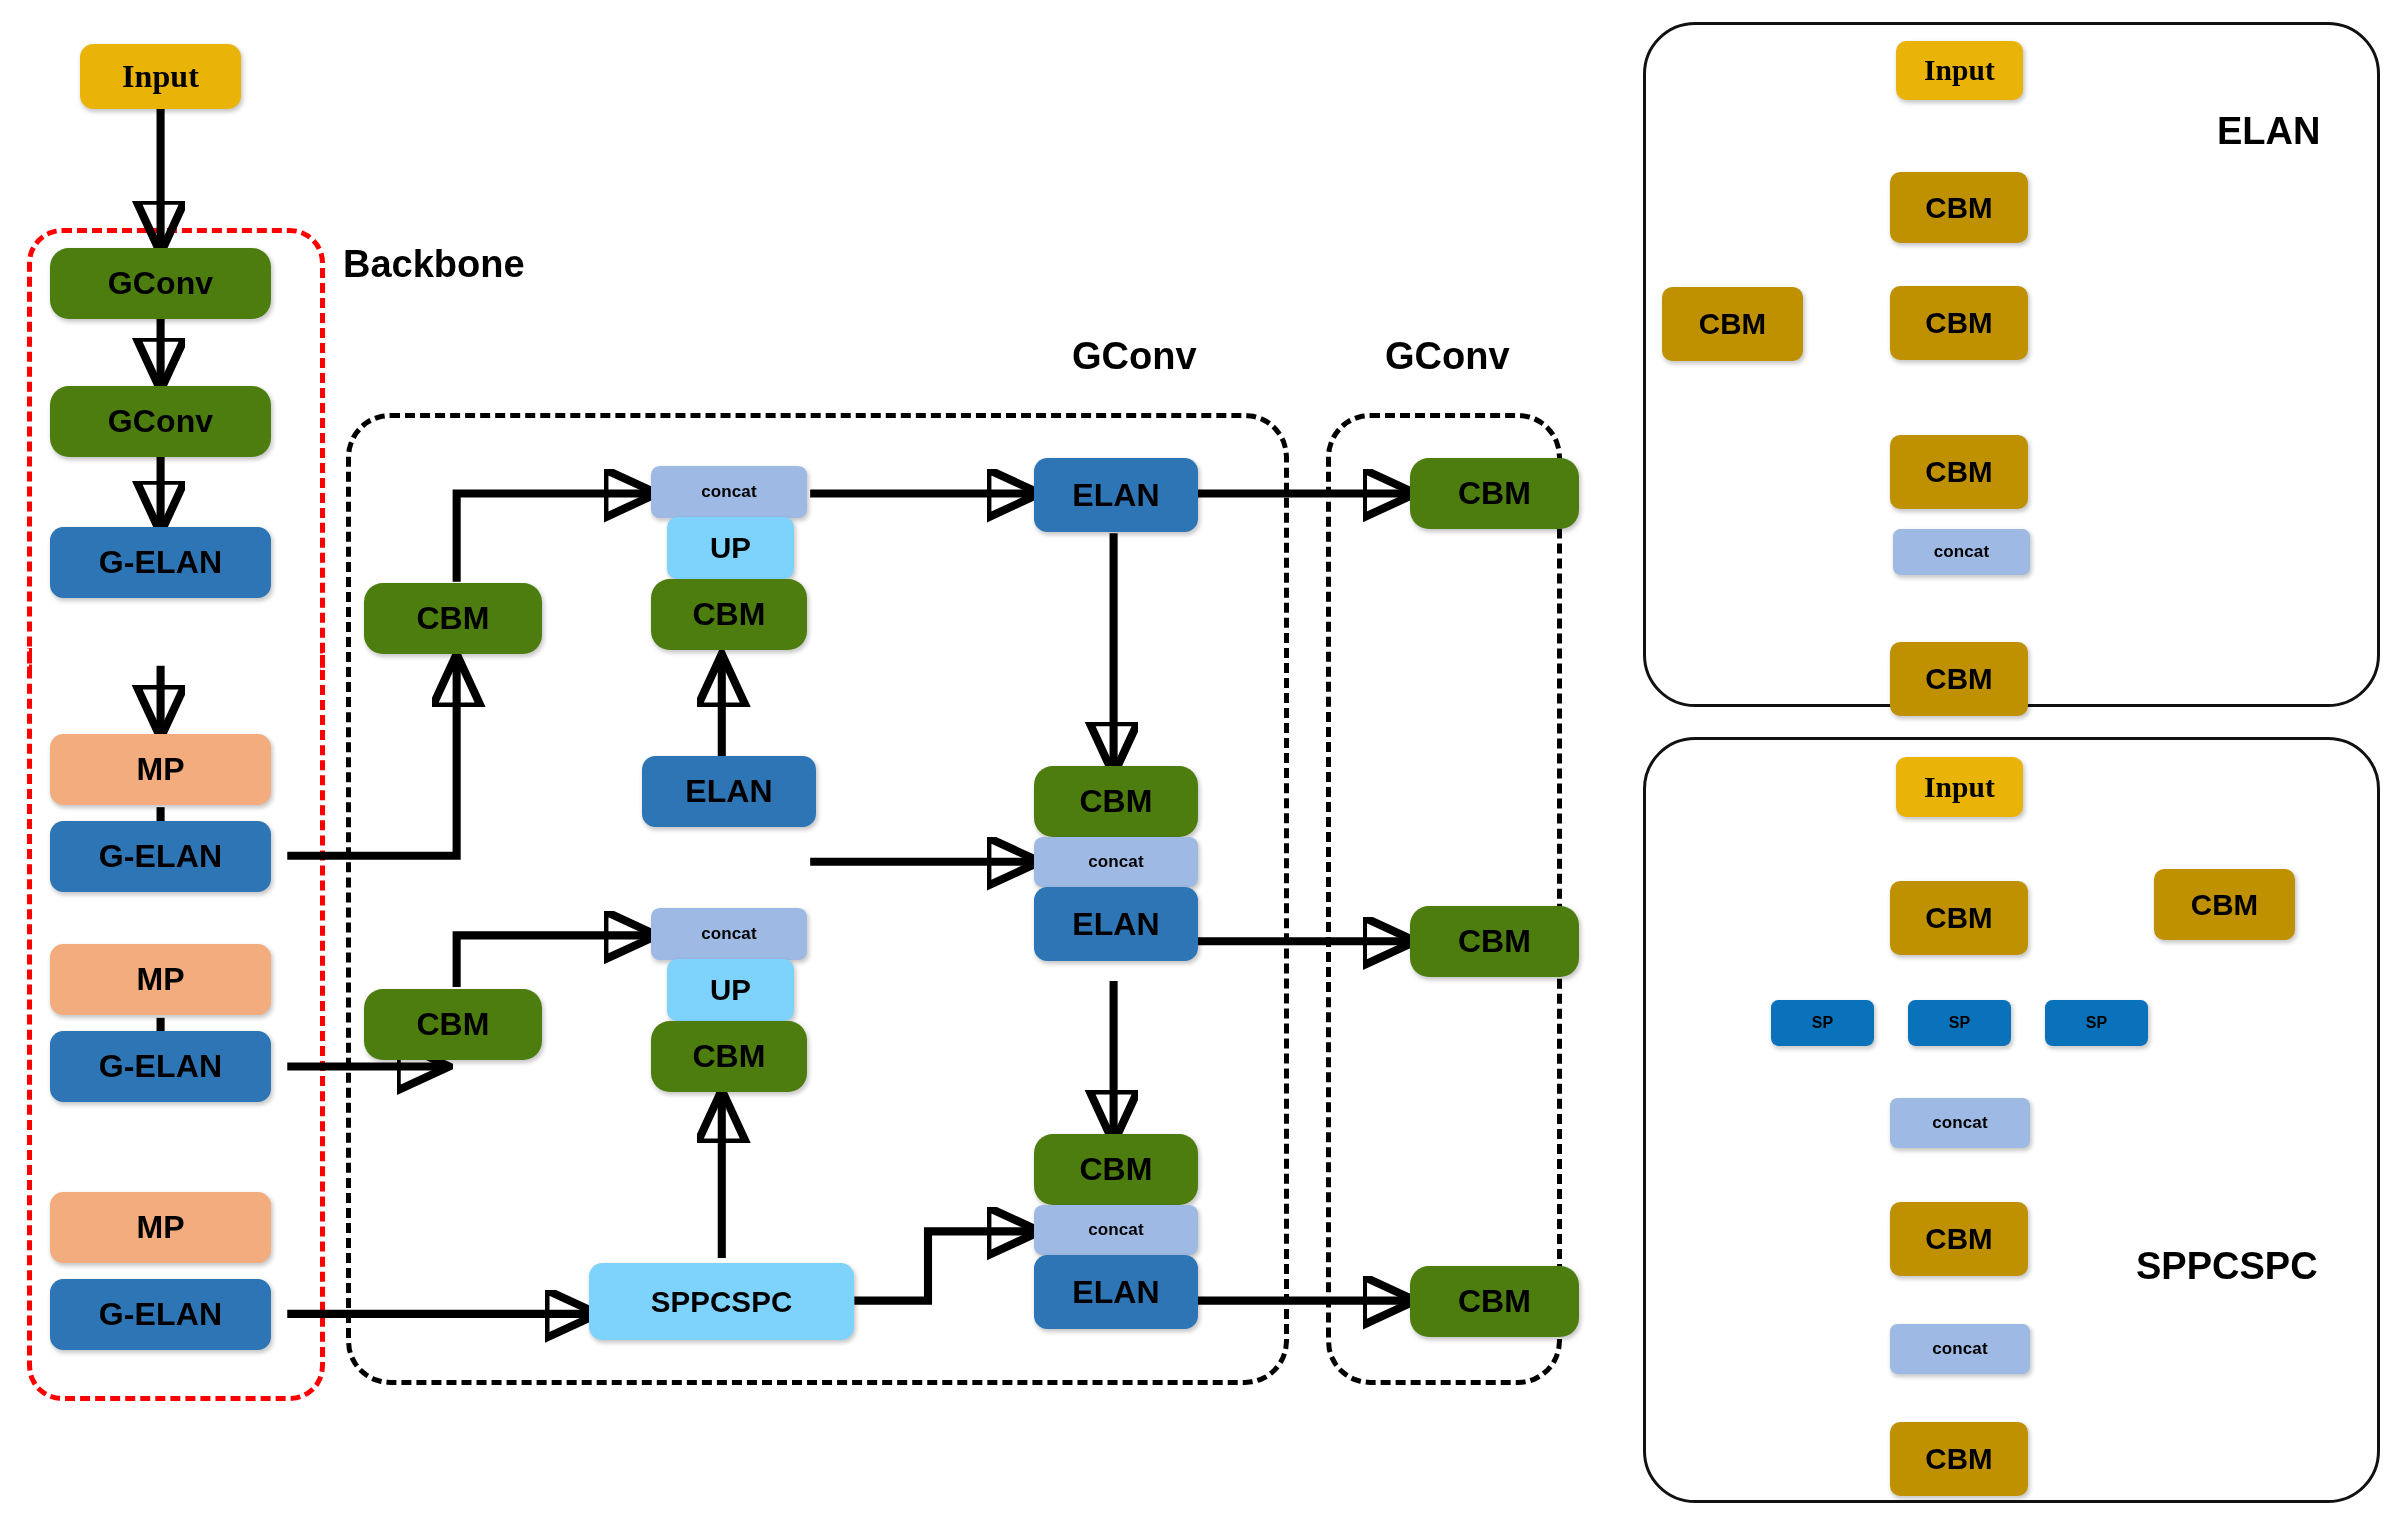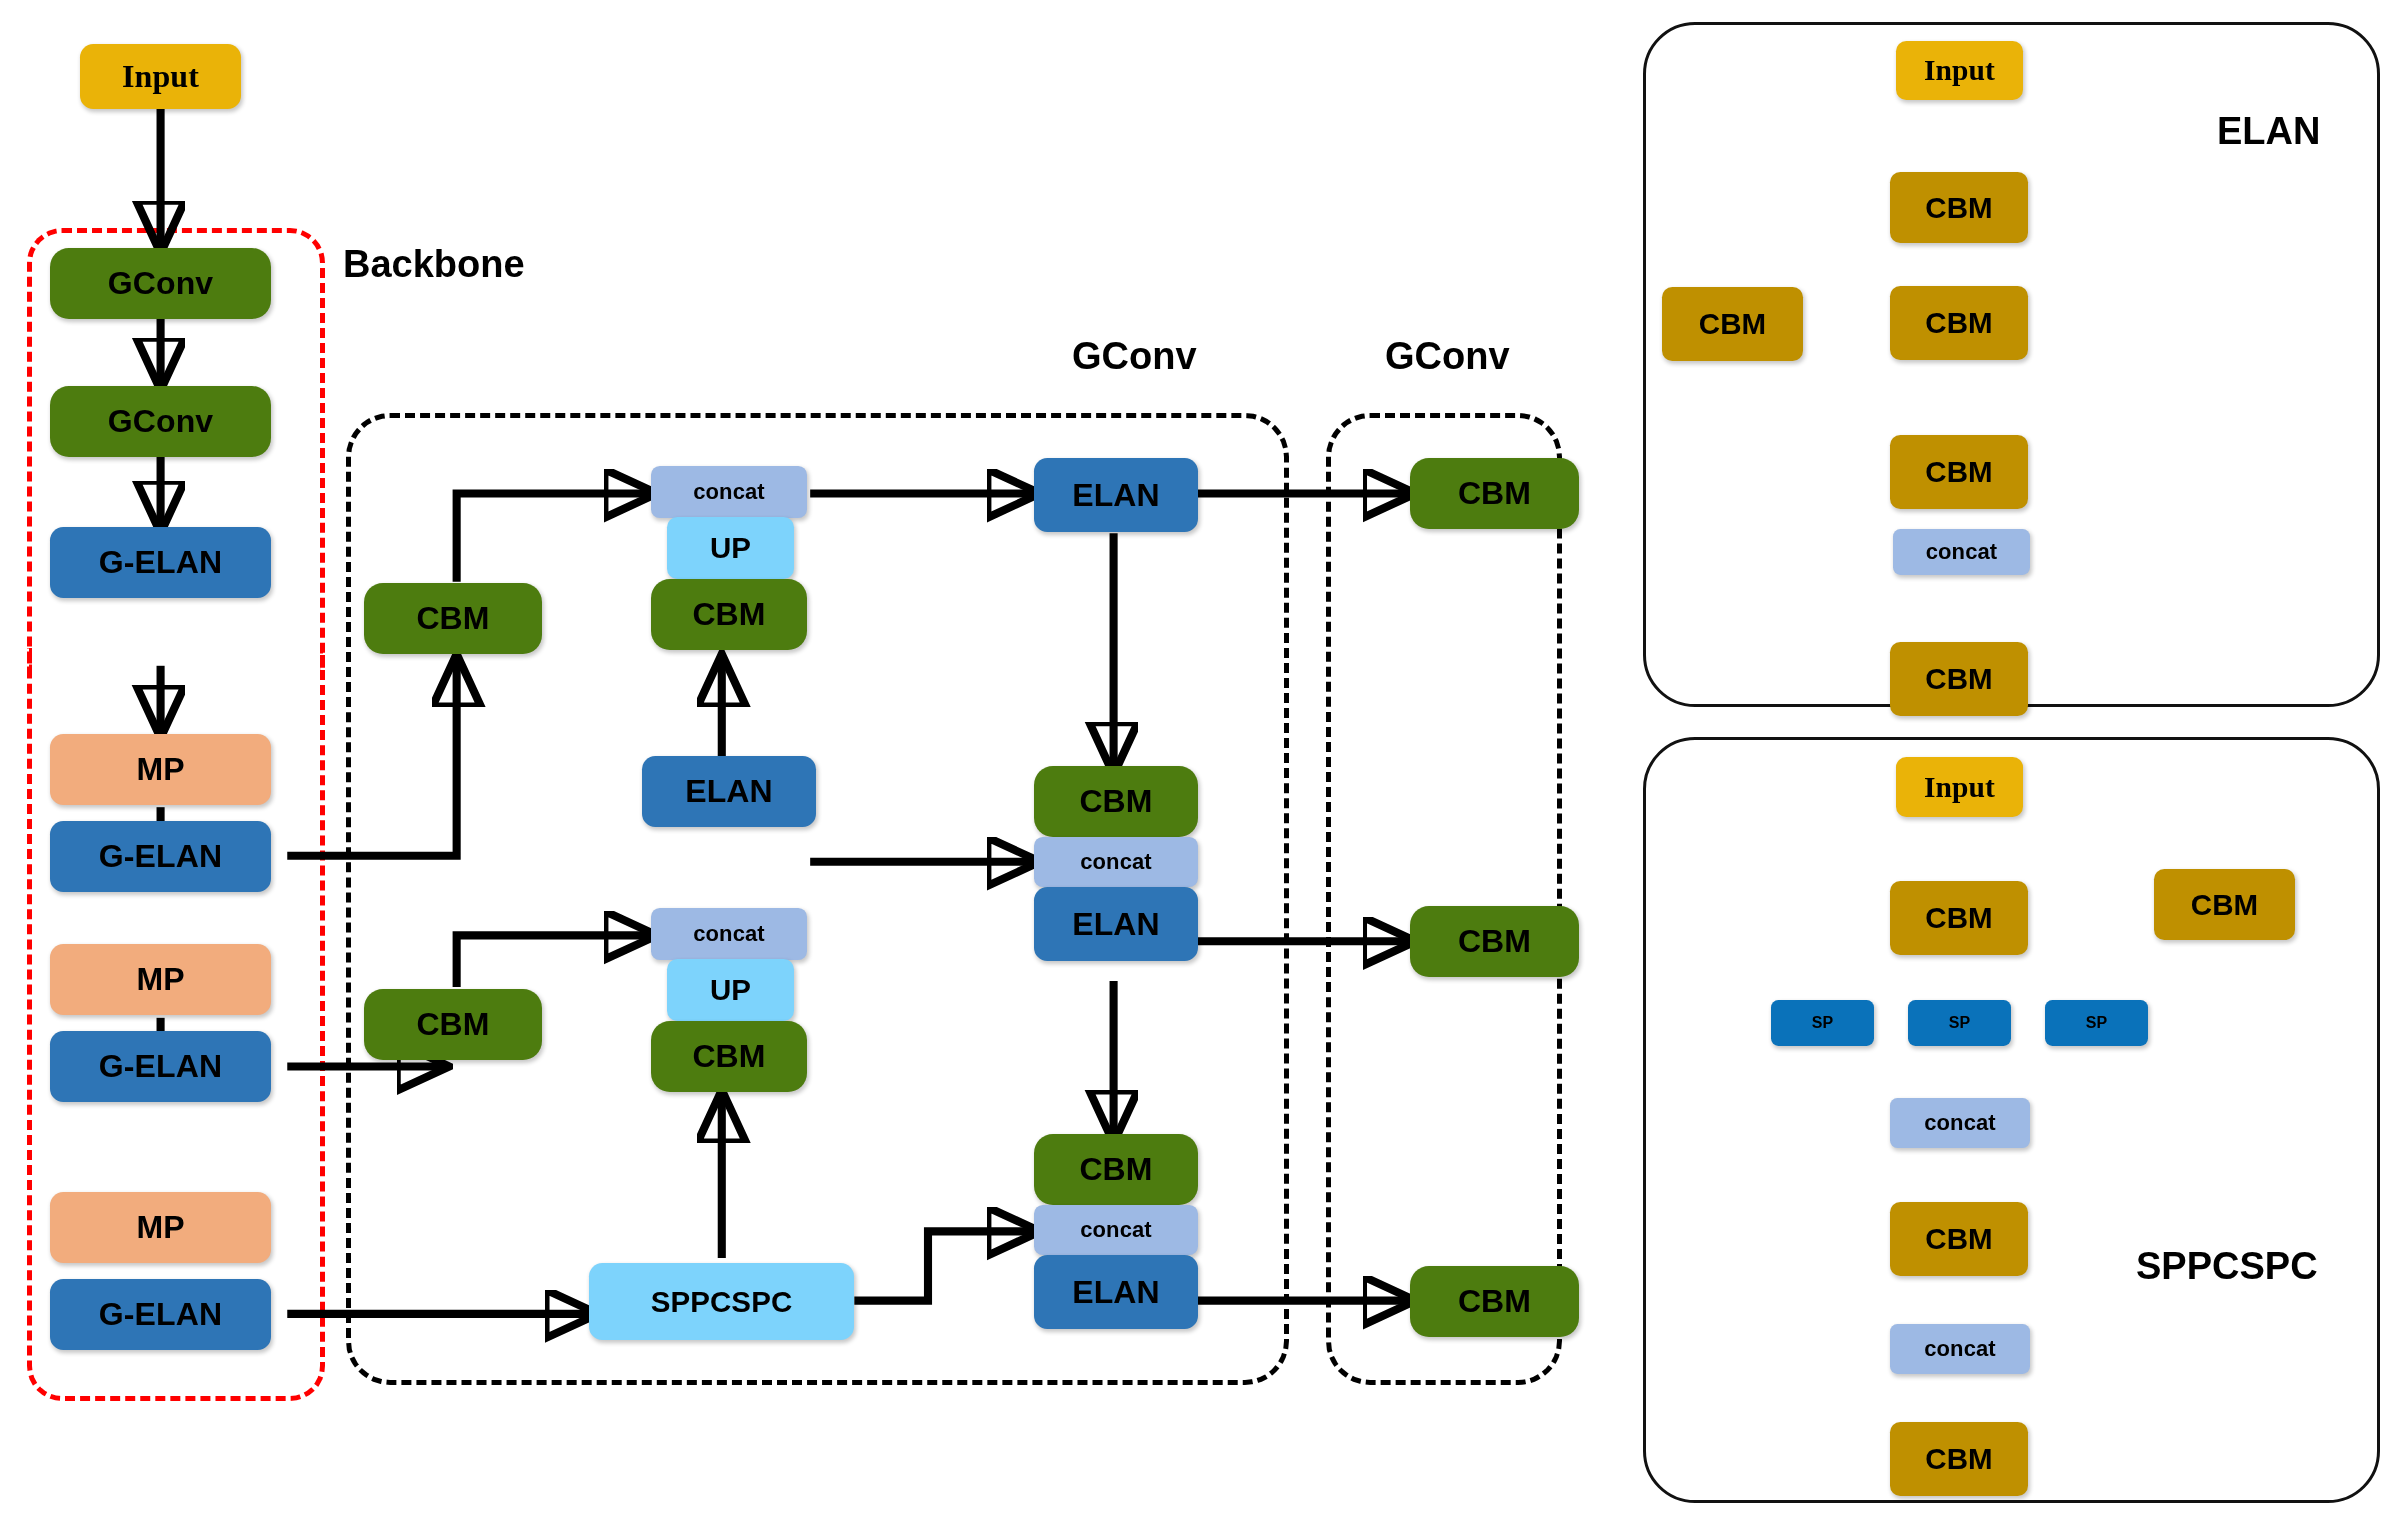--- a/index.html
+++ b/index.html
@@ -14,21 +14,21 @@
   .n-blue  {background:#2E75B6;}
   .n-yellow{background:#eab308;font-family:Liberation Serif, serif;}
   .n-salmon{background:#F2AC7D;}
   .n-gray  {background:#7dd3fc;}
   .n-lblue {background:#9DB9E4;}
   .n-gold  {background:#BF9000;}
   .n-spblue{background:#0A72BA;}
 
   .fz-lg{font-size:32px;}
   .fz-md{font-size:29.5px;}
-  .fz-sm{font-size:22px;}
+  .fz-sm{font-size:17px;}
   .fz-xs{font-size:16px;}
 
   .sect-label{position:absolute;color:#000;font-weight:700;font-size:38px;
               font-family:"Liberation Sans", sans-serif;white-space:nowrap;}
 
   .region{position:absolute;box-sizing:border-box;}
   .region-backbone{border:5.2px dashed #FF0000;border-radius:35px;}
   .region-dashdot{border:5.2px dashed #000;border-radius:44px;}
   .panel{position:absolute;box-sizing:border-box;border:3.7px solid #111;border-radius:52px;background:#fff;}
 

